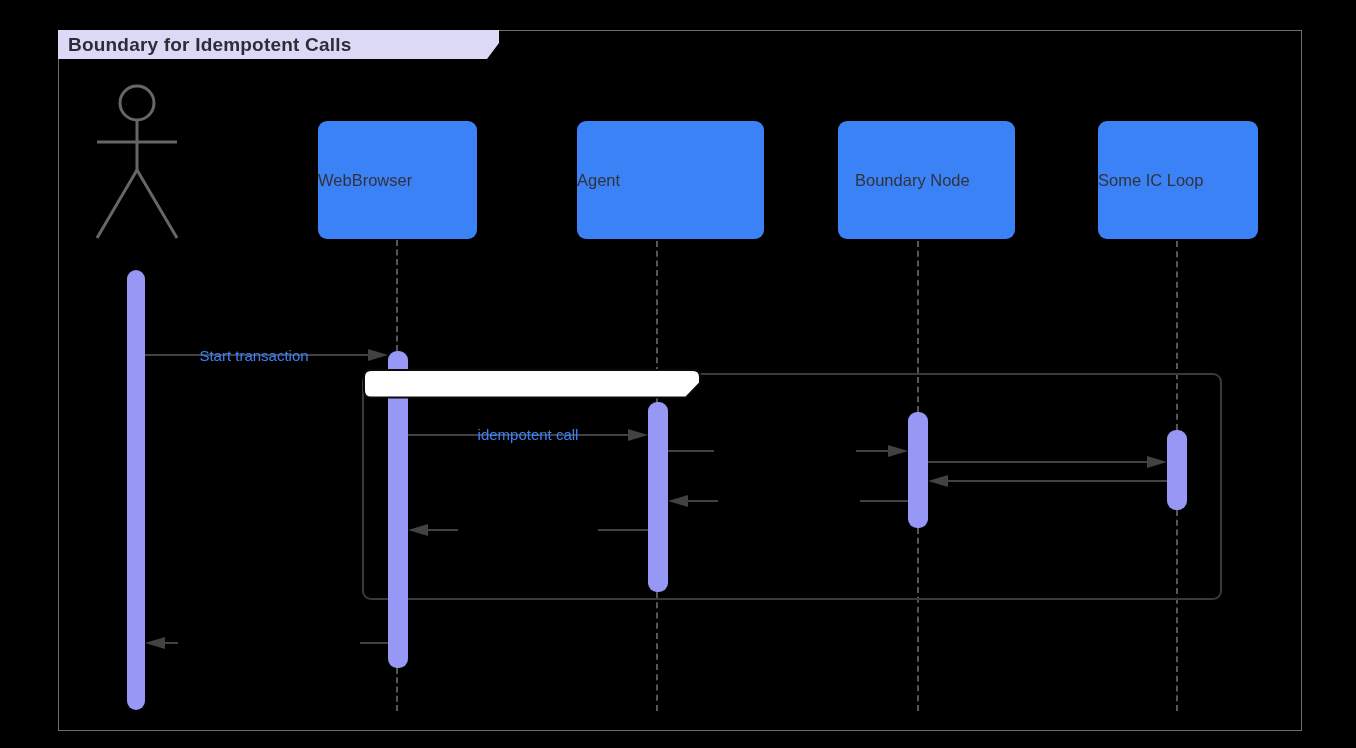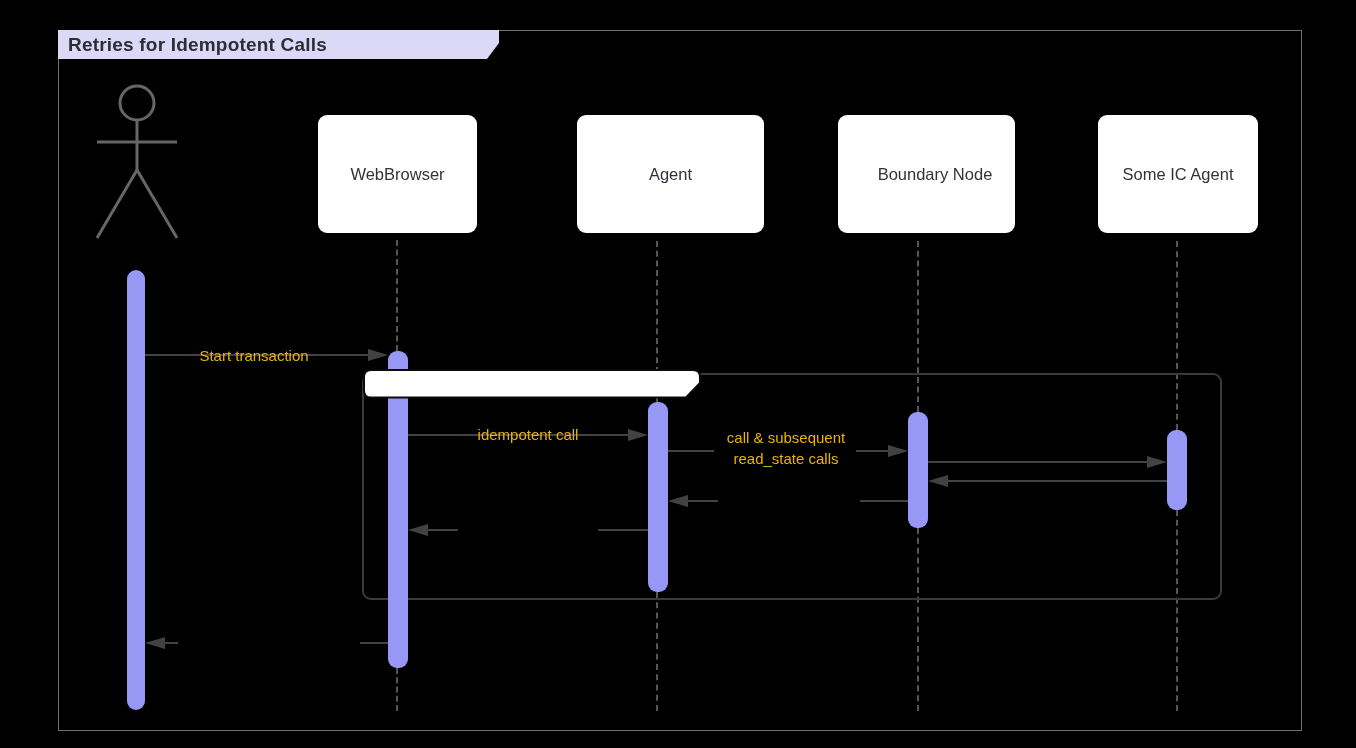--- a/index.html
+++ b/index.html
@@ -10,53 +10,53 @@
   
   .outer-frame{position:absolute;left:58px;top:30px;width:1244px;height:701px;
     border:1px solid #6e6e6e;box-sizing:border-box;z-index:1;}
   
   .title-tab{position:absolute;left:58px;top:30px;width:441px;height:29px;
     background:#dcd9f7;z-index:7;
     clip-path:polygon(0 0,100% 0,100% 45%,calc(100% - 12px) 100%,0 100%);
     display:flex;align-items:center;}
   .title-tab span{font-size:19px;font-weight:bold;color:#2d2d38;padding-left:10px;letter-spacing:.2px;}
   
-  .participant{position:absolute;top:115px;height:118px;background:#ffffff;border-radius:9px;
-    display:flex;align-items:center;justify-content:center;z-index:3;}
+  .participant{position:absolute;top:121px;height:118px;background:#3b82f6;border-radius:9px;
+    display:flex;align-items:center;z-index:3;}
   .participant span{font-size:16.5px;color:#32323c;}
   
   .lifeline{position:absolute;width:0;border-left:2px dashed #565656;z-index:2;}
   
   .loop-frame{position:absolute;left:362px;top:373px;width:860px;height:227px;
     border:2px solid #3a3a3c;border-radius:9px;box-sizing:border-box;z-index:2;}
   .loop-label{position:absolute;left:362px;top:369px;width:341px;height:30px;z-index:6;}
   .loop-label .txt{position:absolute;left:0;top:1px;width:328px;height:27px;display:flex;
     align-items:center;justify-content:center;font-size:15px;color:#000;}
   
   .activation{position:absolute;background:#9797f5;border-radius:9px;z-index:4;}
   
   .mline{position:absolute;height:2px;background:#424242;z-index:5;}
   .ah{position:absolute;width:0;height:0;border-top:6px solid transparent;
     border-bottom:6px solid transparent;z-index:5;}
   .ah.r{border-left:20px solid #424242;}
   .ah.l{border-right:20px solid #424242;}
-  .mlabel{position:absolute;transform:translate(-50%,-50%);font-size:15px;color:#eab308;
+  .mlabel{position:absolute;transform:translate(-50%,-50%);font-size:15px;color:#3b82f6;
     white-space:nowrap;z-index:6;}
   .mlabel.boxed{background:#000;padding:1px 8px;text-align:center;line-height:21px;}
   .actor-svg{position:absolute;left:85px;top:80px;z-index:3;}
 </style>
 </head>
 <body>
 
 <div id="canvas">
 
   <div class="outer-frame"></div>
 
   <div class="title-tab">
-    <span>Retries for Idempotent Calls</span>
+    <span>Boundary for Idempotent Calls</span>
   </div>
 
   <svg class="actor-svg" width="110" height="170" viewBox="0 0 110 170">
     <circle cx="52" cy="23" r="17" fill="none" stroke="#666" stroke-width="3"></circle>
     <line x1="52" y1="40" x2="52" y2="92" stroke="#666" stroke-width="3"></line>
     <line x1="12" y1="62" x2="92" y2="62" stroke="#666" stroke-width="3"></line>
     <polyline points="12,158 52,90 92,158" fill="none" stroke="#666" stroke-width="3"></polyline>
   </svg>
 
   <div class="lifeline" style="left:396px;top:240px;height:111px;"></div>
@@ -71,21 +71,21 @@
   <div class="participant" style="left:318px;width:159px;">
     <span>WebBrowser</span>
   </div>
   <div class="participant" style="left:577px;width:187px;">
     <span>Agent</span>
   </div>
   <div class="participant" style="left:838px;width:160px;padding-left:17px;">
     <span>Boundary Node</span>
   </div>
   <div class="participant" style="left:1098px;width:160px;">
-    <span>Some IC Agent</span>
+    <span>Some IC Loop</span>
   </div>
 
   <div class="loop-frame"></div>
 
   <div class="activation" style="left:127px;top:270px;width:18px;height:440px;"></div>
   <div class="activation" style="left:388px;top:351px;width:20px;height:317px;"></div>
   <div class="activation" style="left:648px;top:402px;width:20px;height:190px;"></div>
   <div class="activation" style="left:908px;top:412px;width:20px;height:116px;"></div>
   <div class="activation" style="left:1167px;top:430px;width:20px;height:80px;"></div>
 
@@ -93,24 +93,20 @@
   <div class="ah r" style="left:368px;top:349px;"></div>
   <div class="mlabel" style="left:254px;top:355px;">Start transaction</div>
 
   <div class="mline" style="left:408px;top:434px;width:221px;"></div>
   <div class="ah r" style="left:628px;top:429px;"></div>
   <div class="mlabel" style="left:528px;top:434px;">idempotent call</div>
 
   <div class="mline" style="left:668px;top:450px;width:46px;"></div>
   <div class="mline" style="left:856px;top:450px;width:33px;"></div>
   <div class="ah r" style="left:888px;top:445px;"></div>
-  <div class="mlabel boxed" style="left:786px;top:448px;">
-    <div>call &amp; subsequent</div>
-    <div>read_state calls</div>
-  </div>
 
   <div class="mline" style="left:928px;top:461px;width:220px;"></div>
   <div class="ah r" style="left:1147px;top:456px;"></div>
 
   <div class="mline" style="left:948px;top:480px;width:219px;"></div>
   <div class="ah l" style="left:928px;top:475px;"></div>
 
   <div class="mline" style="left:687px;top:500px;width:31px;"></div>
   <div class="mline" style="left:860px;top:500px;width:48px;"></div>
   <div class="ah l" style="left:668px;top:495px;"></div>

